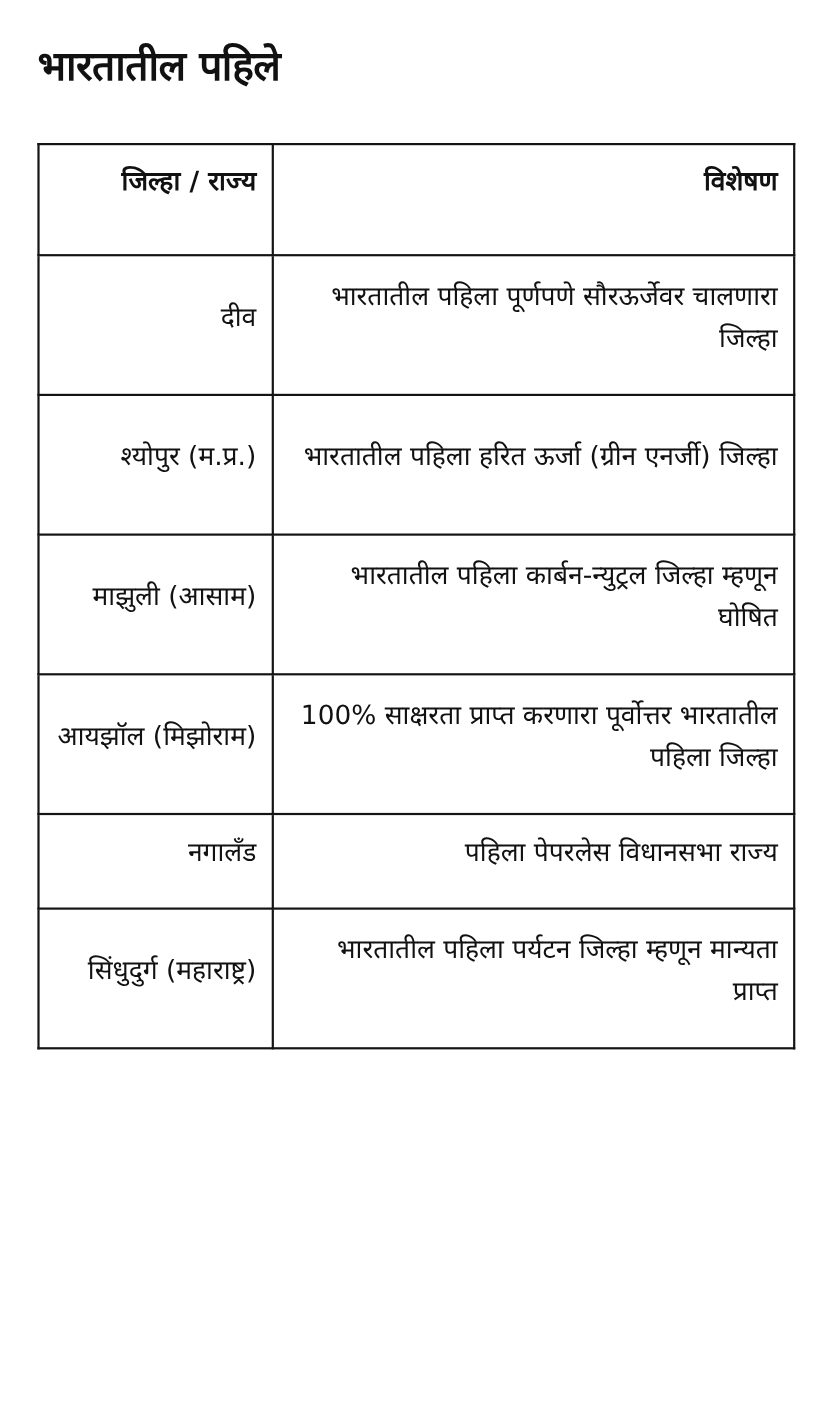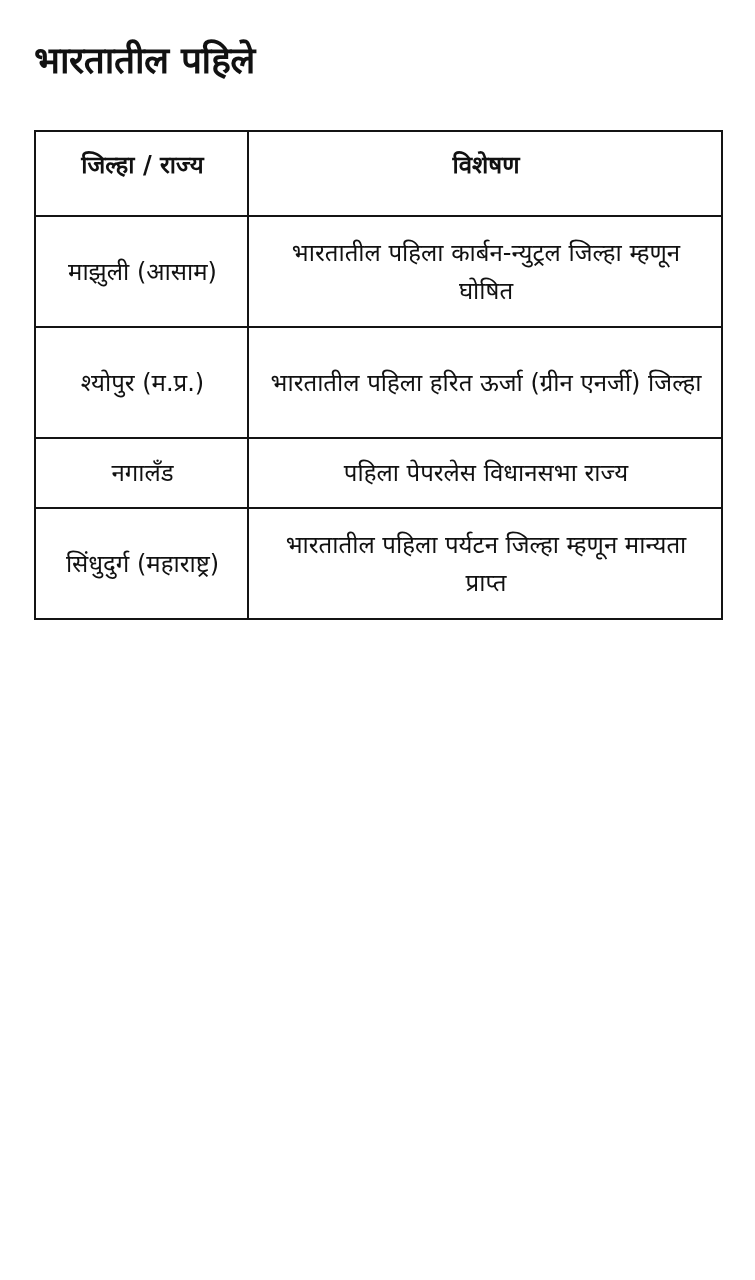--- a/index.html
+++ b/index.html
@@ -14,22 +14,22 @@
       margin: 0; letter-spacing: -0.5px; text-align: right;
     }
     table.firsts {
       position: absolute; left: 34px; top: 130px;
       width: 687px;
       border-collapse: collapse;
       table-layout: fixed;
     }
     table.firsts th, table.firsts td {
       border: 2px solid #141414;
-      text-align: center; vertical-align: middle;
-      padding: 0 14px 0 16px;
+      text-align: right; vertical-align: middle;
+      padding: 0 14px 16px 16px;
       font-size: 24px; line-height: 38px;
       font-weight: normal;
     }
     table.firsts th { font-weight: bold; height: 69px; font-size: 24px; vertical-align: top; padding-top: 14px; }
     table.firsts col.c1 { width: 213px; }
     table.firsts col.c2 { width: 474px; }
     tr.h2 td { height: 109px; }
     tr.h1 td { height: 68px; }
   </style>
 </head>
@@ -43,26 +43,34 @@
       <col class="c2">
     </colgroup>
   <thead>
     <tr>
       <th>जिल्हा / राज्य</th>
       <th>विशेषण</th>
     </tr>
   </thead>
   <tbody id="rows">
       <tr class="h2">
+        <td>दीव</td>
+        <td>भारतातील पहिला पूर्णपणे सौरऊर्जेवर चालणारा जिल्हा</td>
+      </tr>
+      <tr class="h2">
+        <td>श्योपुर (म.प्र.)</td>
+        <td>भारतातील पहिला हरित ऊर्जा (ग्रीन एनर्जी) जिल्हा</td>
+      </tr>
+      <tr class="h2">
         <td>माझुली (आसाम)</td>
         <td>भारतातील पहिला कार्बन-न्युट्रल जिल्हा म्हणून घोषित</td>
       </tr>
       <tr class="h2">
-        <td>श्योपुर (म.प्र.)</td>
-        <td>भारतातील पहिला हरित ऊर्जा (ग्रीन एनर्जी) जिल्हा</td>
+        <td>आयझॉल (मिझोराम)</td>
+        <td>100% साक्षरता प्राप्त करणारा पूर्वोत्तर भारतातील पहिला जिल्हा</td>
       </tr>
       <tr class="h1">
         <td>नगालँड</td>
         <td>पहिला पेपरलेस विधानसभा राज्य</td>
       </tr>
       <tr class="h2">
         <td>सिंधुदुर्ग (महाराष्ट्र)</td>
         <td>भारतातील पहिला पर्यटन जिल्हा म्हणून मान्यता प्राप्त</td>
       </tr>
     </tbody>

